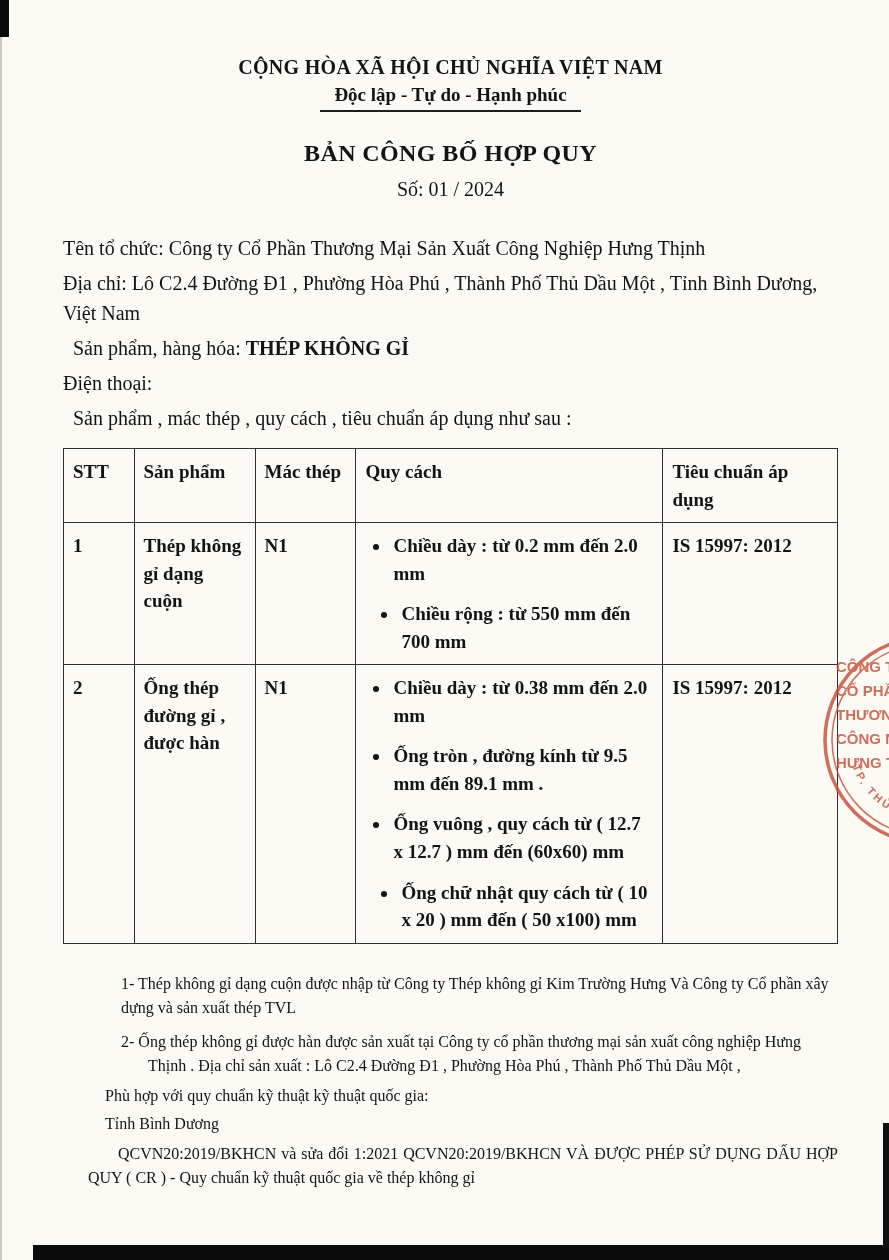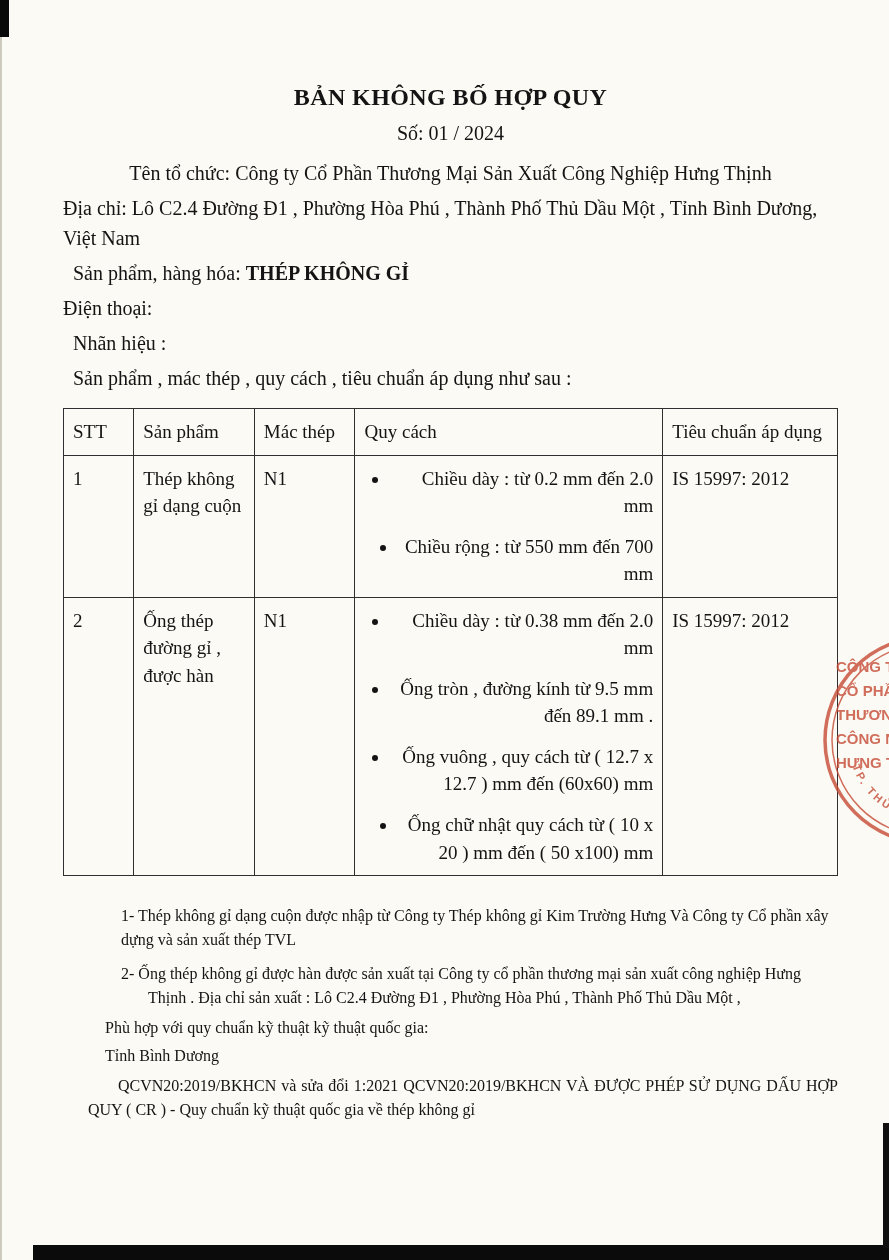--- a/index.html
+++ b/index.html
@@ -12,37 +12,37 @@
 
   .nat-title{text-align:center;font-weight:bold;font-size:20px;letter-spacing:.3px;}
   .motto{text-align:center;margin-top:5px;}
   .motto-text{display:inline-block;font-weight:bold;font-size:19px;
     border-bottom:2px solid #1d1d1d;padding:0 14px 4px;}
 
   .doc-title{text-align:center;font-weight:bold;font-size:24px;margin-top:28px;letter-spacing:.4px;}
   .doc-number{text-align:center;font-size:20px;margin-top:11px;}
 
   .line{font-size:20px;margin:5px 0 0;line-height:1.5;}
-  .line.first{margin-top:13px;text-align:center;}
+  .line.first{margin-top:32px;}
   .indent{padding-left:10px;}
   .prod-name{font-weight:bold;}
 
   table.products{width:100%;border-collapse:collapse;margin-top:15px;font-size:19px;}
   table.products th,table.products td{
     border:1.5px solid #2f2f2f;padding:9px;vertical-align:top;
-    font-weight:normal;text-align:left;line-height:1.45;
+    font-weight:bold;text-align:left;line-height:1.45;
   }
   .c-stt{width:55px;text-align:center;}
   .c-prod{width:113px;}
   .c-grade{width:92px;}
   .c-spec{width:332px;}
   .c-std{width:178px;}
   td.c-prod{text-align:justify;margin-top:36px;}
   td.c-grade{padding-left:28px;}
-  ul.specs{margin:0;padding-left:26px;text-align:right;}
+  ul.specs{margin:0;padding-left:26px;}
   ul.specs li{margin:0 0 13px;padding-left:2px;}
   ul.specs li:last-child{margin-bottom:0;margin-left:8px;}
 
   .notes{margin-top:28px;font-size:16px;line-height:1.5;margin-left:25px;}
   .note1{margin:0 0 10px;padding-left:33px;}
   .note2{margin:0 0 6px;padding-left:60px;text-indent:-27px;}
   .plain{margin:4px 0;padding-left:17px;}
   .conform-body{margin:6px 0 0;text-align:justify;text-indent:30px;}
 
   
@@ -55,29 +55,34 @@
   .art-leftline{position:absolute;left:0;top:0;width:2px;height:1260px;background:#cfcabf;}
   .art-topleft{position:absolute;left:0;top:0;width:9px;height:37px;background:#090909;}
   .art-bottom{position:absolute;left:33px;right:0;bottom:0;height:15px;background:#0b0b0b;}
   .art-right{position:absolute;right:0;bottom:12px;width:6px;height:125px;background:#101010;}
 </style>
 </head>
 <body>
 
 <div class="page">
 
+  <div>
+    <div class="nat-title">CỘNG HÒA XÃ HỘI CHỦ NGHĨA VIỆT NAM</div>
+    <div class="motto">
+      <span class="motto-text">Độc lập - Tự do - Hạnh phúc</span>
+    </div>
+  </div>
 
-  <div class="doc-title">BẢN KHÔNG BỐ HỢP QUY</div>
+  <div class="doc-title">BẢN CÔNG BỐ HỢP QUY</div>
   <div class="doc-number">Số: 01 / 2024</div>
 
   <p class="line first">Tên tổ chức: Công ty Cổ Phần Thương Mại Sản Xuất Công Nghiệp Hưng Thịnh</p>
   <p class="line">Địa chỉ: Lô C2.4 Đường Đ1 , Phường Hòa Phú , Thành Phố Thủ Dầu Một , Tỉnh Bình Dương, Việt Nam</p>
   <p class="line indent"><span>Sản phẩm, hàng hóa: </span><span class="prod-name">THÉP KHÔNG GỈ</span></p>
   <p class="line">Điện thoại:</p>
-  <p class="line indent">Nhãn hiệu :</p>
   <p class="line indent">Sản phẩm , mác thép , quy cách , tiêu chuẩn áp dụng như sau :</p>
 
   <table class="products">
     <thead>
       <tr>
         <th class="c-stt">STT</th>
         <th class="c-prod">Sản phẩm</th>
         <th class="c-grade">Mác thép</th>
         <th class="c-spec">Quy cách</th>
         <th class="c-std">Tiêu chuẩn áp dụng</th>

